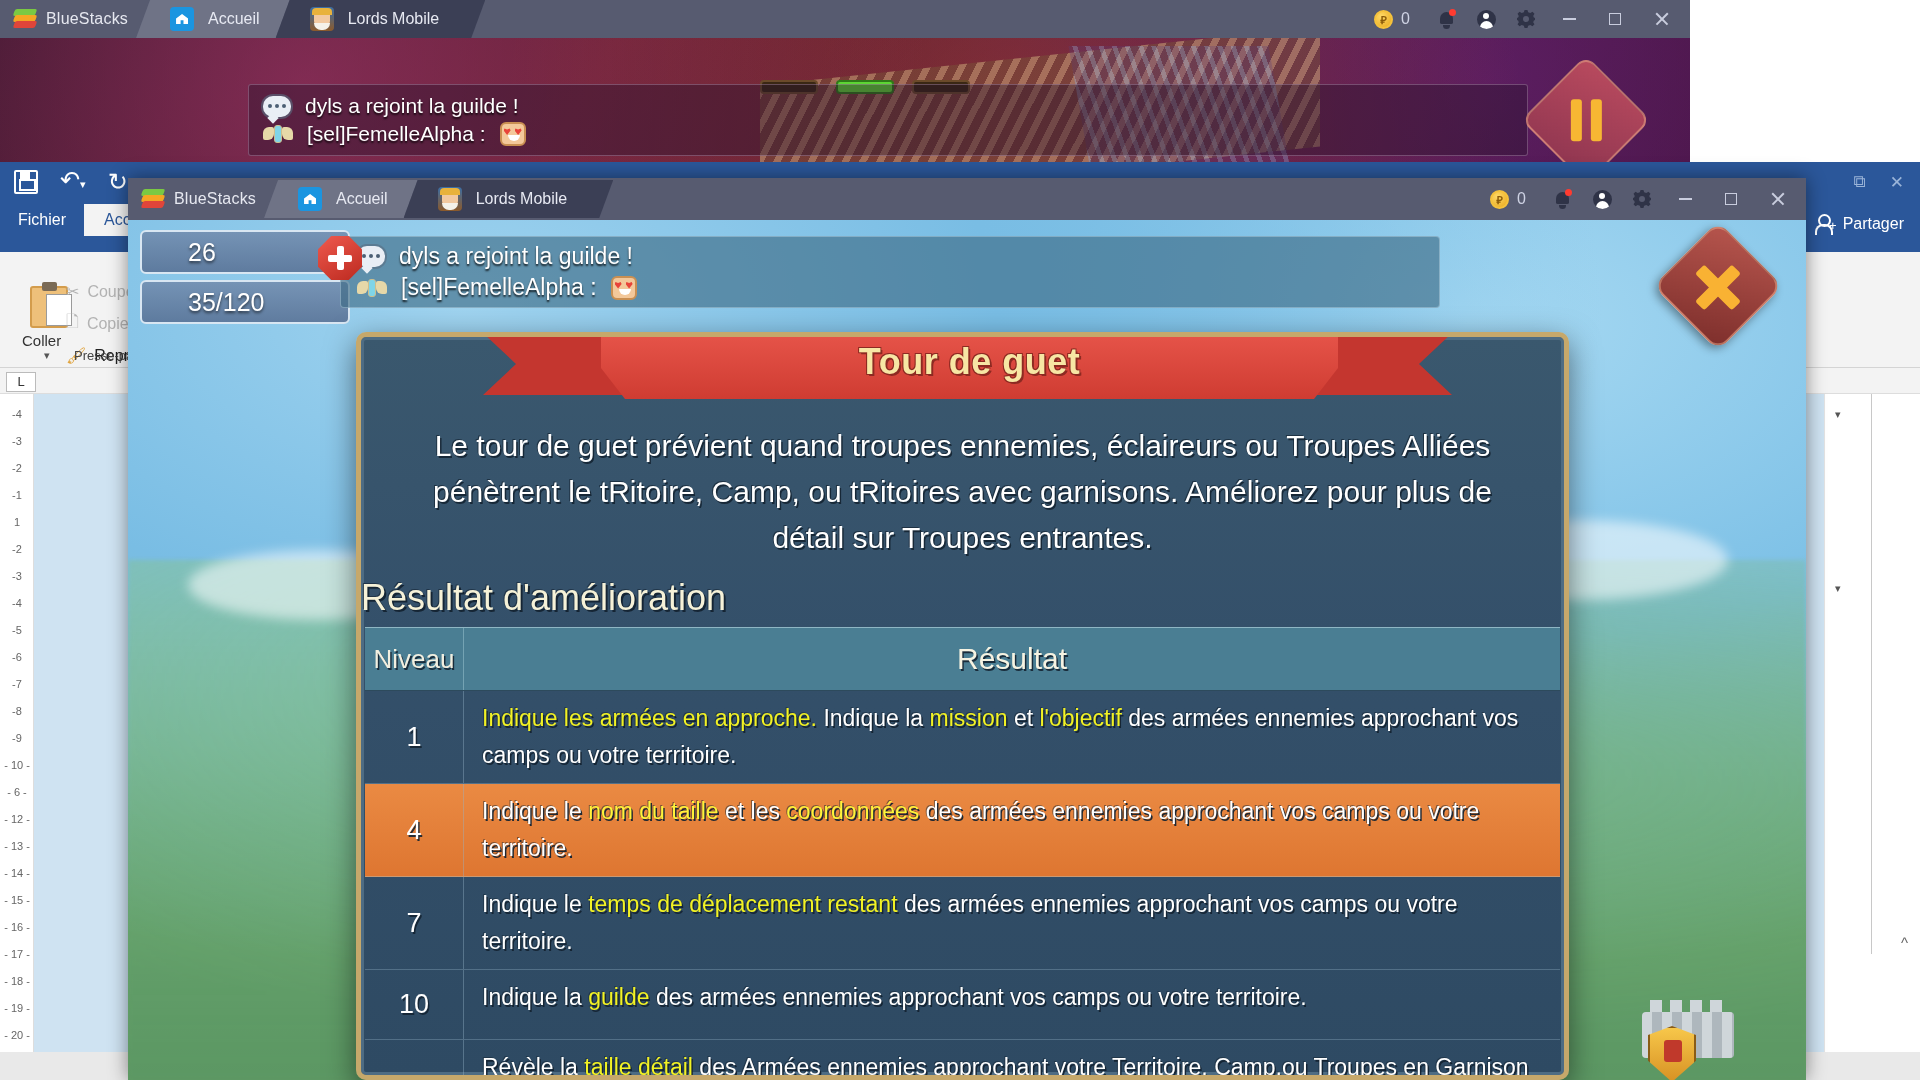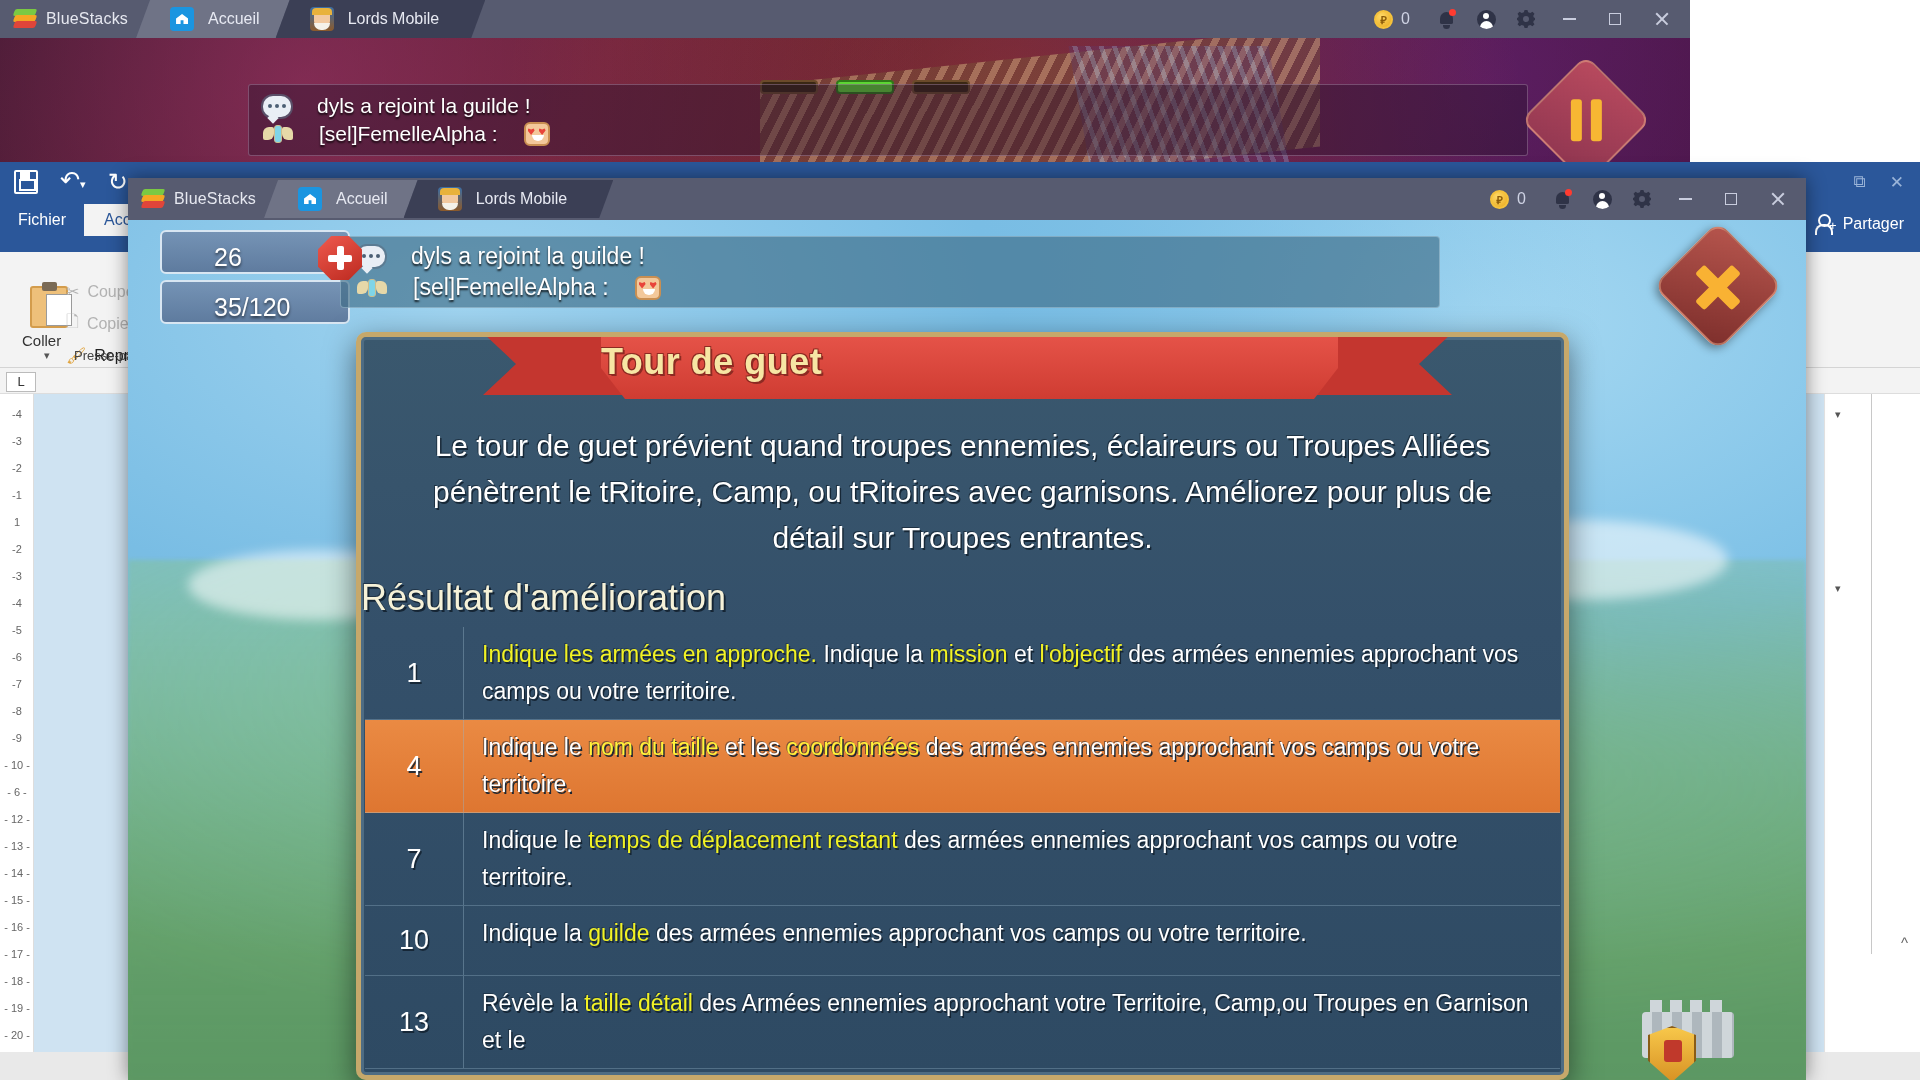--- a/index.html
+++ b/index.html
@@ -98,21 +98,21 @@
   .hp-pips span{ width:58px; height:14px; border-radius:4px; border:2px solid #6b4a2a; background:#3a2714;}
   .hp-pips span.green{ background:#5dd634; border-color:#2f7a18;}
   .chat-outer {
     position:absolute; left:248px; top:46px; width:1280px; height:72px;
     background: rgba(40,20,45,.42);
     border:1px solid rgba(200,170,200,.35);
     border-radius:3px;
     display:flex; align-items:center; padding-left:14px; gap:12px;
   }
   .chat-lines { display:flex; flex-direction:column; justify-content:center; gap:4px; }
-  .chat-line { display:flex; align-items:center; gap:26px; color:#ffffff; font-size:21px;
+  .chat-line { display:flex; align-items:center; gap:14px; color:#ffffff; font-size:21px;
                text-shadow:0 2px 2px rgba(0,0,0,.8); font-family:"Liberation Sans", sans-serif;}
   .bubble-ic { width:28px; height:21px; border-radius:10px; background:#e9eef5; position:relative; flex:none;
       box-shadow:0 0 0 2px rgba(90,110,130,.6);}
   .bubble-ic:after{ content:""; position:absolute; left:6px; bottom:-5px; width:8px; height:8px; background:#e9eef5; transform:rotate(45deg);}
   .bubble-ic i{ position:absolute; top:8px; width:4px; height:4px; border-radius:50%; background:#4c5f74;}
   .bubble-ic i:nth-child(1){left:5px;} .bubble-ic i:nth-child(2){left:12px;} .bubble-ic i:nth-child(3){left:19px;}
   .wing-ic { width:30px; height:22px; flex:none; position:relative; }
   .wing-ic:before,.wing-ic:after{ content:""; position:absolute; top:4px; width:11px; height:13px; background:#e6d8a8; border-radius:6px 2px 6px 2px;}
   .wing-ic:before{ left:0; } .wing-ic:after{ right:0; transform:scaleX(-1); }
   .wing-ic i{ position:absolute; left:11px; top:2px; width:8px; height:18px; background:#7fd5e8; border-radius:3px; border:1px solid #cbbe8e;}
@@ -194,23 +194,23 @@
   }
   .terrain { position:absolute; left:0; bottom:0; width:1678px; height:520px;
       background: radial-gradient(ellipse at 30% 20%, rgba(140,200,140,.6), transparent 60%),
                   radial-gradient(ellipse at 75% 40%, rgba(120,180,120,.6), transparent 60%),
                   linear-gradient(rgba(130,190,140,.25), rgba(90,150,100,.55));
       filter: blur(2px); }
   .cloud { position:absolute; border-radius:50%; background:rgba(255,255,255,.55); filter:blur(6px); }
 
   
   .res-box { position:absolute; left:12px; top:10px; width:210px; }
-  .res-row { display:flex; align-items:flex-end; height:44px; padding-left:6px;
+  .res-row { display:flex; align-items:center; height:44px; 
              background:linear-gradient(#6f86a8cc,#53688ccc); border:2px solid #d8e6f2;
-             border-radius:6px; margin-bottom:6px; position:relative;margin-left:20px; }
+             border-radius:6px; margin-bottom:6px; position:relative; }
   .res-row .icon { width:38px; height:34px; margin-right:8px; flex:none; position:relative; }
   .gem { width:36px; height:30px; background:linear-gradient(145deg,#d47cf0,#8e3fd0);
          clip-path: polygon(22% 0,78% 0,100% 38%,50% 100%,0 38%); }
   .heart { width:32px; height:30px; background:linear-gradient(145deg,#ffb489,#f07b4a); position:relative; }
   .heart { clip-path: path("M16 30 C2 18, 0 10, 6 5 C11 1, 16 6, 16 9 C16 6, 21 1, 26 5 C32 10, 30 18, 16 30 Z"); }
   .res-row .val { color:#fff; font-size:25px; text-shadow:0 2px 3px rgba(0,0,0,.6); font-family:"Liberation Sans",sans-serif;}
   .plus-badge { position:absolute; left:178px; top:6px; width:44px; height:44px; z-index:4;
     background:linear-gradient(150deg,#ef5a4e,#bc2a20);
     clip-path: polygon(30% 0,70% 0,100% 30%,100% 70%,70% 100%,30% 100%,0 70%,0 30%);
     display:flex; align-items:center; justify-content:center; }
@@ -248,21 +248,21 @@
     overflow:hidden;
   }
   .ribbon-wrap { position:absolute; left:0; top:-18px; width:1213px; height:80px; }
   .ribbon-tail { position:absolute; top:14px; width:150px; height:62px; background:#c4362f; }
   .ribbon-tail.l { left:122px; clip-path: polygon(0 0,100% 0,100% 100%,0 100%,22% 50%); }
   .ribbon-tail.r { right:122px; clip-path: polygon(0 0,100% 0,78% 50%,100% 100%,0 100%); }
   .ribbon-main {
     position:absolute; left:240px; right:236px; top:6px; height:74px;
     background: linear-gradient(#e9574c,#cf3c32);
     clip-path: polygon(0 0,100% 0,100% 58%,calc(100% - 24px) 100%, 24px 100%, 0 58%);
-    display:flex; align-items:center; 
+    display:flex; align-items:center; justify-content:center;
     border-radius:4px;
   }
   .ribbon-main .t {
     color:#f7e6a4; font-size:36px; font-weight:bold;
     text-shadow: 2px 2px 0 #8d2a22, -1px -1px 0 #8d2a22, 1px -1px 0 #8d2a22, -1px 1px 0 #8d2a22;
     letter-spacing:.5px;
   }
 
   .desc {
     position:absolute; left:34px; right:34px; top:86px;
@@ -600,20 +600,24 @@
           <div class="ribbon-main">
             <span class="t">Tour de guet</span>
           </div>
         </div>
 
         <div class="desc">Le tour de guet prévient quand troupes ennemies, éclaireurs ou Troupes Alliées pénètrent le tRitoire, Camp, ou tRitoires avec garnisons. Améliorez pour plus de détail sur Troupes entrantes.</div>
 
         <div class="sub-title">Résultat d'amélioration</div>
 
         <div class="tbl">
+          <div class="tbl-head">
+            <div class="c1">Niveau</div>
+            <div class="c2">Résultat</div>
+          </div>
           <div id="tbl-body">
               <div class="trow">
                 <div class="lvl">1</div>
                 <div class="res"><em>Indique les armées en approche.</em><span> Indique la </span><em>mission</em><span> et </span><em>l'objectif</em><span> des armées ennemies approchant vos camps ou votre territoire.</span></div>
               </div>
               <div class="trow alt">
                 <div class="lvl">4</div>
                 <div class="res"><span>Indique le </span><em>nom du taille</em><span> et les </span><em>coordonnées</em><span> des armées ennemies approchant vos camps ou votre territoire.</span></div>
               </div>
               <div class="trow">

